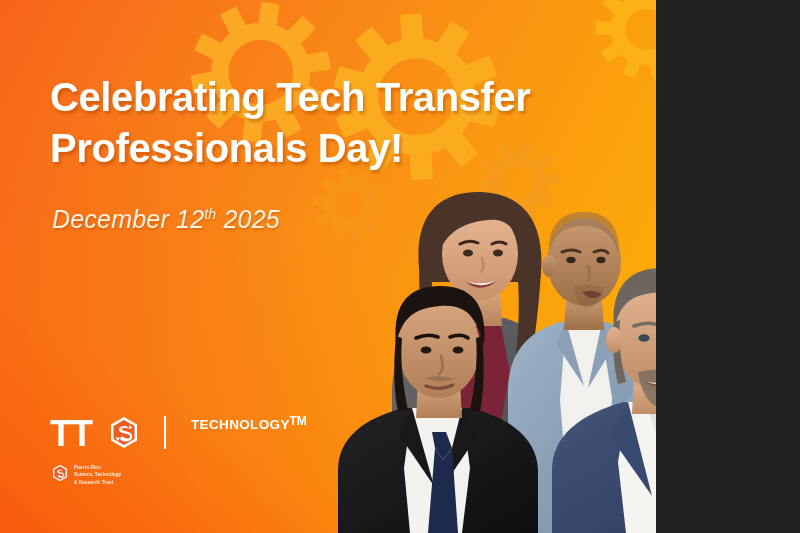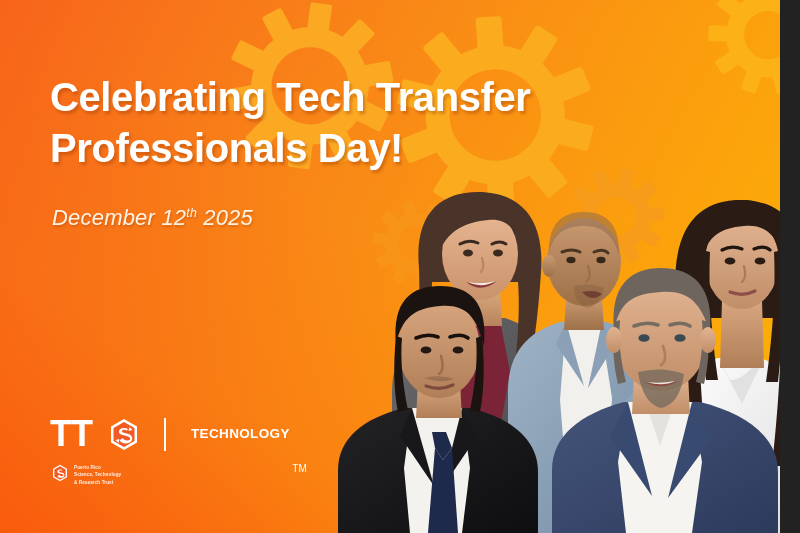--- a/index.html
+++ b/index.html
@@ -2,21 +2,21 @@
 <html><head>
 <meta charset="utf-8">
 <style>
   html, body {
     margin: 0;
     padding: 0;
     background: #222;
   }
   #banner {
     position: relative;
-    width: 780px;
+    width: 656px;
     height: 533px;
     overflow: hidden;
     font-family: "Liberation Sans", sans-serif;
     background: linear-gradient(118deg, #F7641A 0%, #F8751A 18%, #F98A16 42%, #FB9C0E 66%, #FCAA09 86%, #FDB406 100%);
   }
   
   .grad-overlay {
     position: absolute;
     inset: 0;
     background: linear-gradient(32deg, rgba(249,85,10,0.85) 0%, rgba(249,100,15,0.35) 26%, rgba(250,140,10,0.0) 52%);
@@ -46,41 +46,40 @@
     line-height: 1.28;
     letter-spacing: -0.4px;
     text-shadow: 2px 3px 3px rgba(150,55,0,0.38);
     white-space: pre-line;
   }
   .dateline {
     position: absolute;
     left: 52px;
     top: 205px;
     color: #FFF3E4;
-    font-size: 22px;
+    font-size: 25px;
     font-style: italic;
     font-weight: normal;
     letter-spacing: 0.2px;
     text-shadow: 1px 2px 2px rgba(150,55,0,0.30);
   }
   .dateline sup {
     font-size: 0.56em;
     vertical-align: super;
     font-style: italic;
   }
 
   
   .logo-lockup {
     position: absolute;
     left: 50px;
     top: 416px;
   }
   .tto-row {
     display: flex;
-    align-items: center;
     gap: 20px;
   }
   .tto-letters {
     color: #ffffff;
     font-size: 36px;
     font-weight: bold;
     letter-spacing: -1px;
     line-height: 1;
   }
   .hex-mark {
@@ -104,24 +103,23 @@
     font-size: 13.5px;
     font-weight: bold;
     line-height: 1.30;
     letter-spacing: 0.35px;
     position: relative;
   }
   .tm {
     position: absolute;
     top: -2px;
     right: -17px;
-    font-size: 10px;
-    font-weight: normal;
+    font-size: 12px;
+    font-weight: bold;
     letter-spacing: 0;
-    margin-top: 39px;
   }
   .trust-row {
     display: flex;
     align-items: center;
     gap: 6px;
     margin-top: 12px;
     margin-left: 2px;
   }
   .trust-words {
     color: rgba(255,255,255,0.88);

